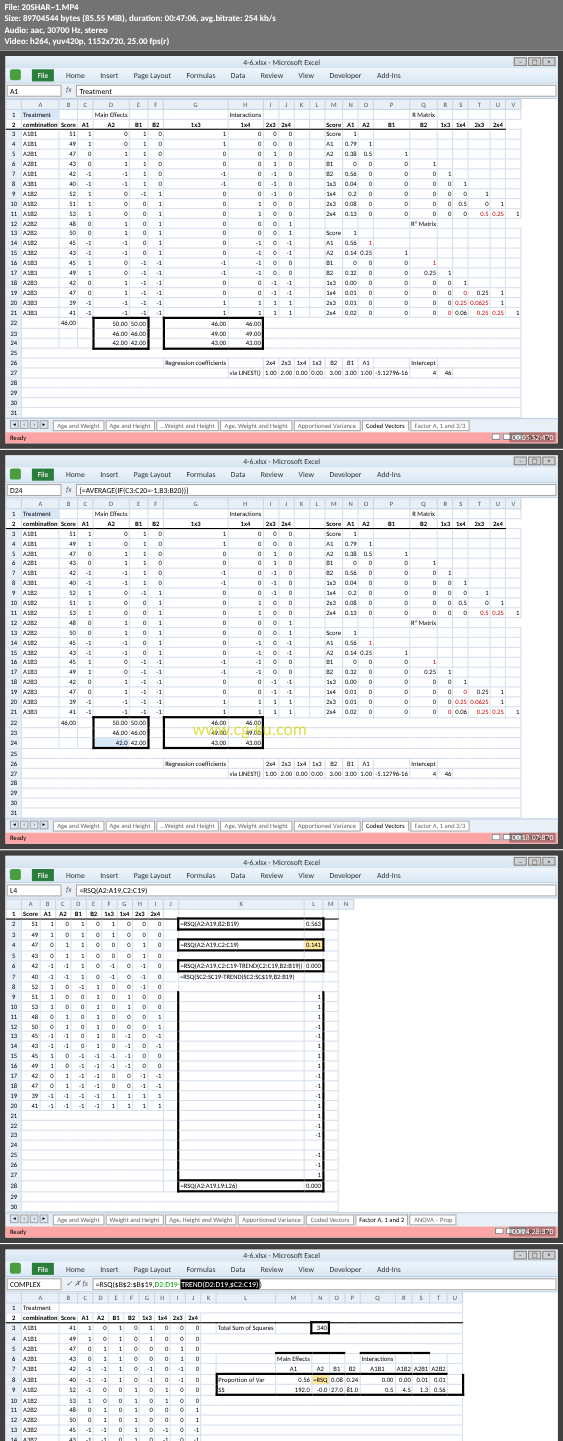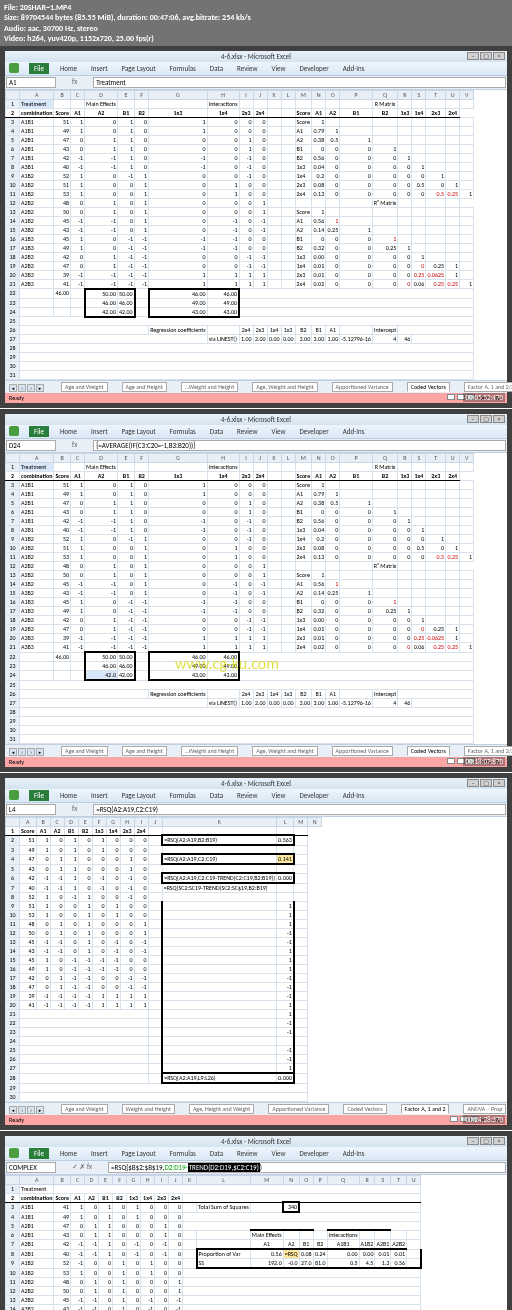--- a/index.html
+++ b/index.html
@@ -8,41 +8,41 @@
 .excel-window{border:5px solid #404040;margin-bottom:1px;background:#fff}
 .title-bar{background:linear-gradient(#e8f0f8,#d4e4f0);text-align:center;font-size:7px;padding:1px;color:#333;position:relative}
 .win-btns{position:absolute;right:2px;top:1px;display:flex;gap:1px}
 .win-btn{width:12px;height:8px;background:#d0d0d0;border:1px solid #888;font-size:6px;text-align:center;line-height:6px}
 .ribbon{background:linear-gradient(#eef5fc,#dae8f5);display:flex;padding:1px 4px;gap:8px;font-size:7px;border-bottom:1px solid #b8cde0}
 .ribbon-tab{padding:1px 3px;color:#333}
 .ribbon-tab.file{background:#2a7d3a;color:#fff;padding:1px 5px}
 .office-btn{width:10px;height:10px;background:#4a9e3f;border-radius:2px;margin-right:2px}
 .formula-row{display:flex;background:#e8eff7;border-bottom:1px solid #c0d0e0;padding:1px}
 .name-box{width:50px;border:1px solid #aaa;background:#fff;padding:0 2px;font-size:7px}
-.fx-label{padding:0 16px;color:#666}
+.fx-label{padding:0 4px;font-style:italic;color:#666}
 .formula-bar{flex:1;border:1px solid #aaa;background:#fff;padding:0 2px;font-size:7px}
 .sheet{background:#fff;overflow:hidden}
 .grid{border-collapse:collapse;font-size:6px}
 .grid th{background:#e8eff7;border:1px solid #c8d6e5;padding:0 2px;font-weight:normal;color:#555;min-width:14px;height:9px}
 .grid td{border:1px solid #d8e2ed;padding:0 1px;height:8px;text-align:right;min-width:14px}
 .grid td.txt{text-align:left}
 .grid td.ctr{text-align:center}
 .grid .row-hdr{background:#e8eff7;text-align:center;min-width:12px}
 .grid .hdr-row td{background:#fff;font-weight:bold;border-bottom:1px solid #000;text-align:center}
 .grid .sel{background:#d8e8f8}
 .grid .box-tl{border-top:2px solid #000;border-left:2px solid #000}
 .grid .box-tr{border-top:2px solid #000;border-right:2px solid #000}
 .grid .box-bl{border-bottom:2px solid #000;border-left:2px solid #000}
 .grid .box-br{border-bottom:2px solid #000;border-right:2px solid #000}
 .grid .box-l{border-left:2px solid #000}
 .grid .box-r{border-right:2px solid #000}
 .grid .box-t{border-top:2px solid #000}
 .grid .box-b{border-bottom:2px solid #000}
 .red{color:#c00}
-.tabs-bar{background:#e8eff7;display:flex;padding:1px 4px;font-size:6px;border-top:1px solid #c0d0e0;gap:14px;align-items:flex-end}
+.tabs-bar{background:#e8eff7;display:flex;padding:1px 4px;font-size:6px;border-top:1px solid #c0d0e0;gap:1px;align-items:flex-start}
 .sheet-tab{background:#fff;border:1px solid #aaa;padding:0px 3px;color:#666;white-space:nowrap}
 .sheet-tab.active{background:#fff;color:#000;border-bottom:1px solid #fff}
 .status-bar{background:#fca5a5;font-size:6px;padding:1px 4px;display:flex;justify-content:space-between;align-items:center}
 .watermark{position:absolute;color:#d4d400;font-size:16px;font-weight:normal;opacity:0.7;pointer-events:none}
 .timecode{position:absolute;bottom:1px;right:2px;color:#fff;font-size:7px;background:rgba(0,0,0,0.3);padding:0 2px}
 .rel{position:relative}
 .small-box{display:inline-block;width:8px;height:6px;border:1px solid #888;background:#fff;margin:0 1px}
 .col-hl{background:#ffe89e}
 .row-hl-hdr{background:#ffe89e}
 .formula-hl{background:#000;color:#fff;padding:0 1px}

